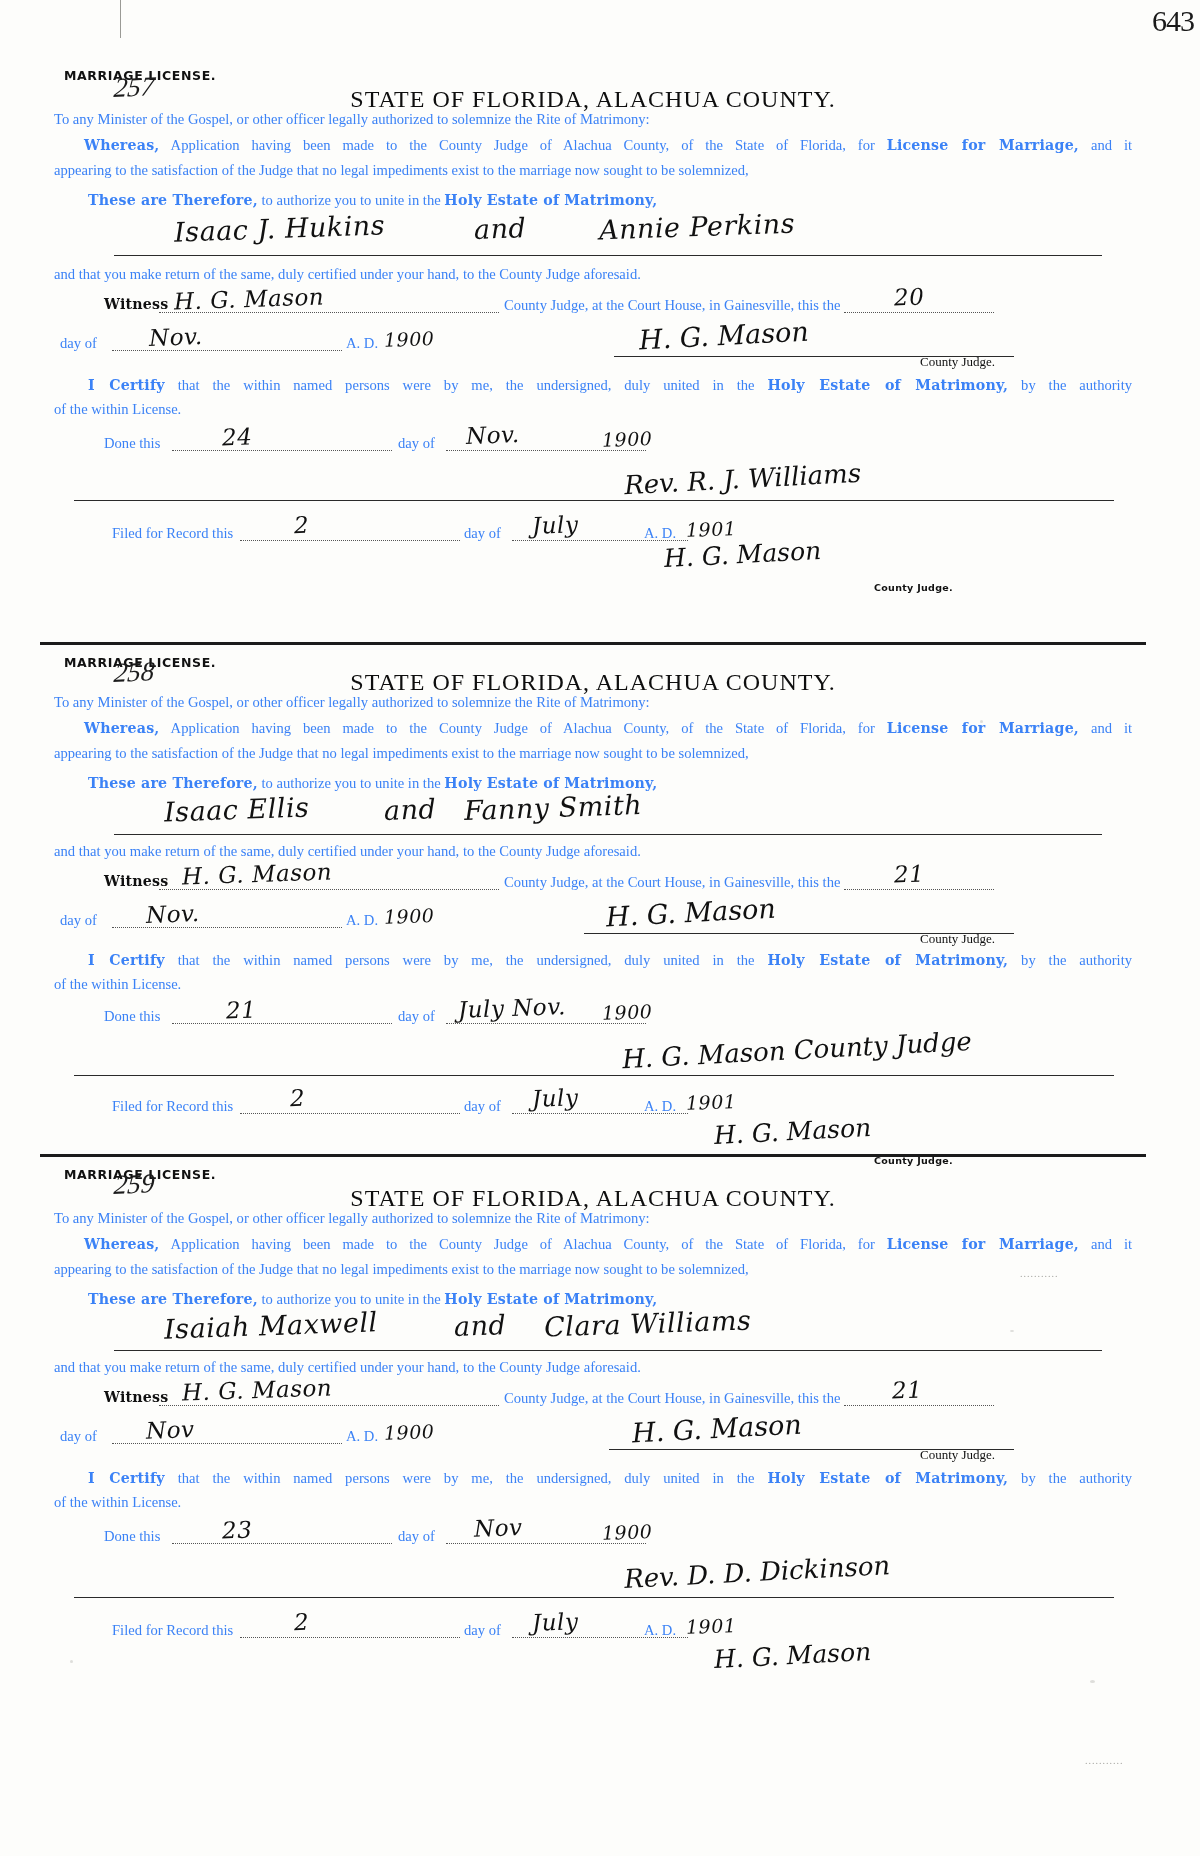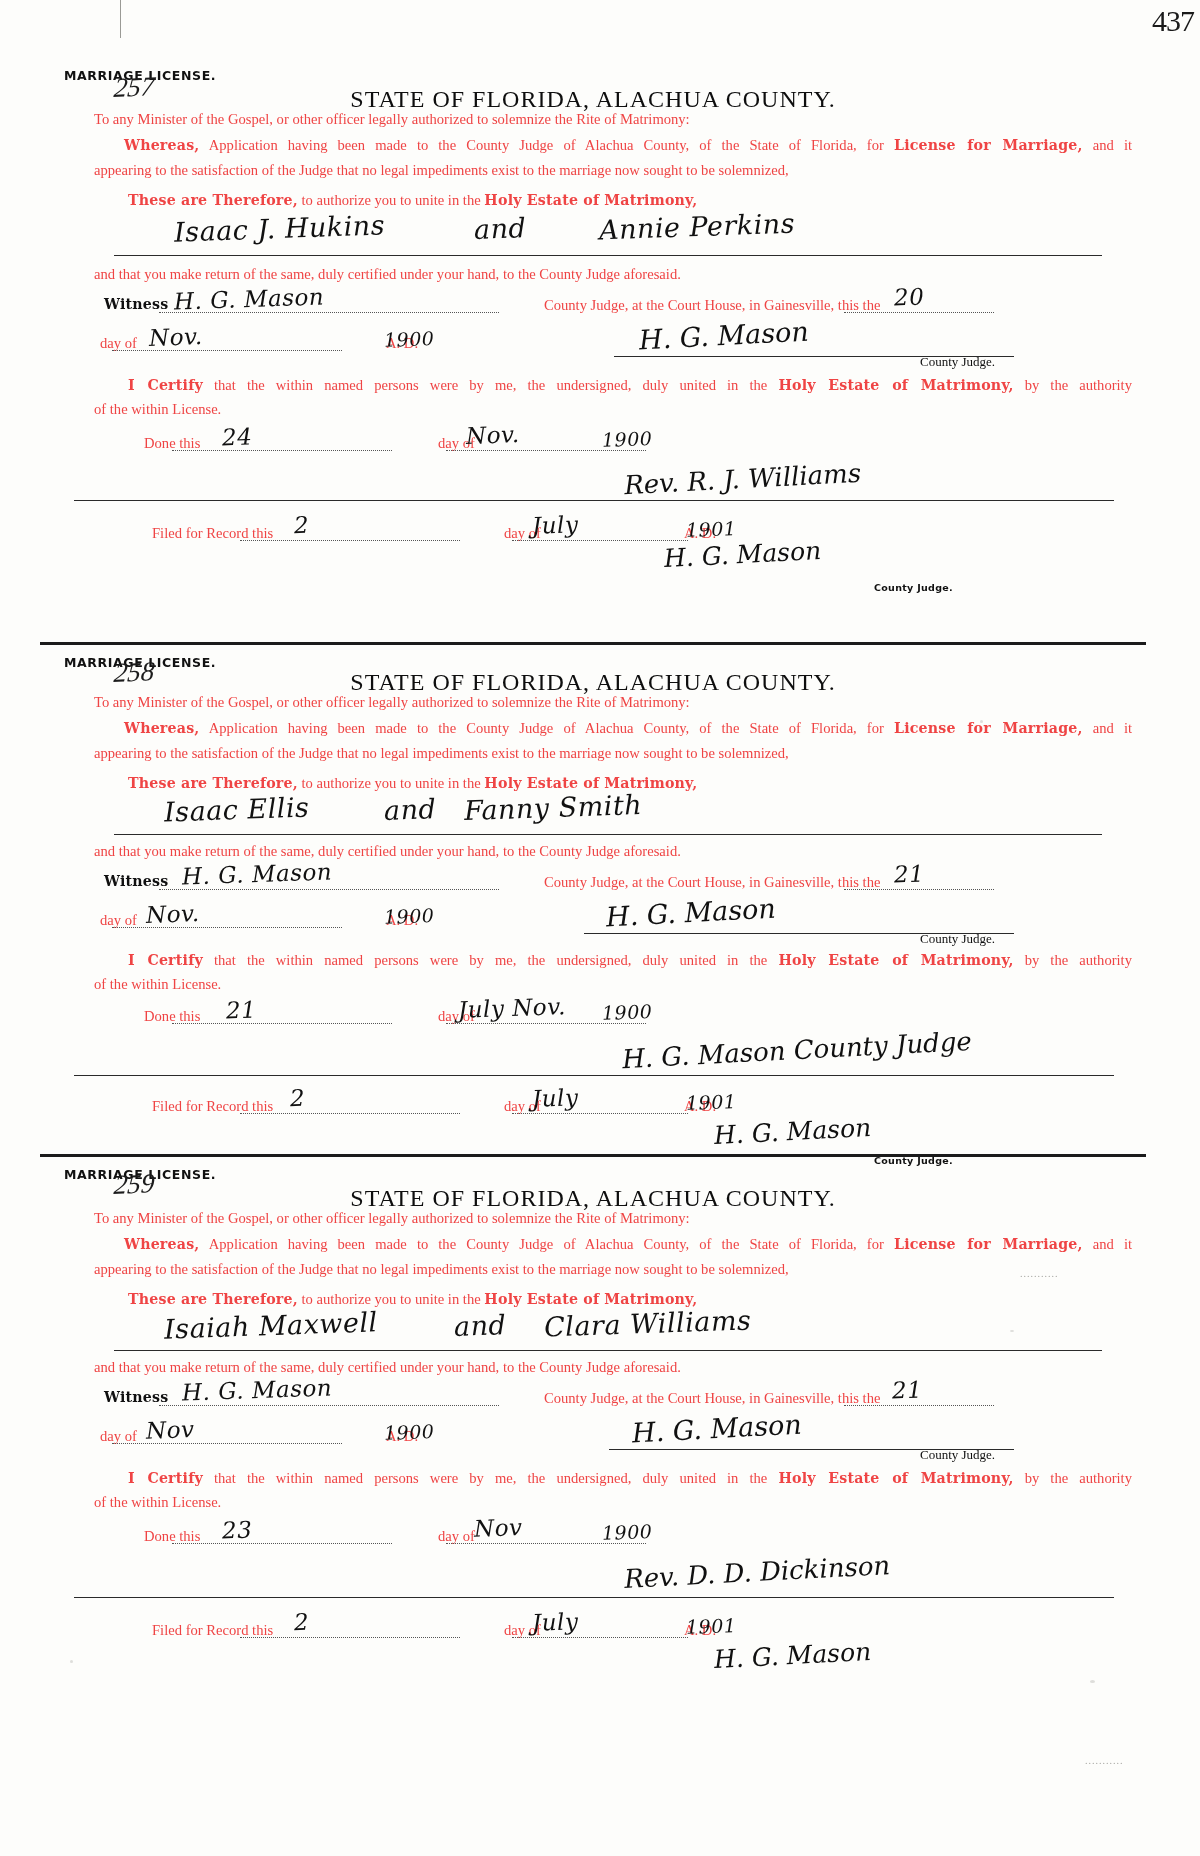--- a/index.html
+++ b/index.html
@@ -96,22 +96,21 @@
     font-family: "Liberation Serif", serif;
     font-size: 24px;
     letter-spacing: 1px;
     color: #0e0e0e;
   }
 
   .body-line {
     font-family: "Liberation Serif", serif;
     font-size: 14.6px;
     line-height: 1.35;
-    color: #ef4444;
-    margin-left: 40px;
+    color: #3b82f6;
   }
 
   .gothic {
     font-family: "DejaVu Serif", serif;
     font-weight: bold;
     font-size: 14.2px;
     letter-spacing: .2px;
   }
 
   .just { text-align: justify; text-align-last: justify; }
@@ -185,21 +184,21 @@
     font-size: 10px;
     letter-spacing: 1px;
     opacity: .8;
   }
 </style>
 </head>
 <body>
 
 <div class="page-scan">
 
-  <div class="page-number">437</div>
+  <div class="page-number">643</div>
   <div class="top-rule"></div>
 
   <div class="speckle" style="left:980px;top:720px;width:3px;height:3px;"></div>
   <div class="speckle" style="left:1010px;top:1330px;width:4px;height:2px;"></div>
   <div class="speckle" style="left:70px;top:1660px;width:3px;height:3px;"></div>
   <div class="speckle" style="left:1090px;top:1680px;width:5px;height:3px;"></div>
   <div class="smudge" style="left:1020px;top:1268px;">...........</div>
   <div class="smudge" style="left:1085px;top:1755px;">...........</div>
 
   <div class="license first" style="top:58px;height:584px;">

